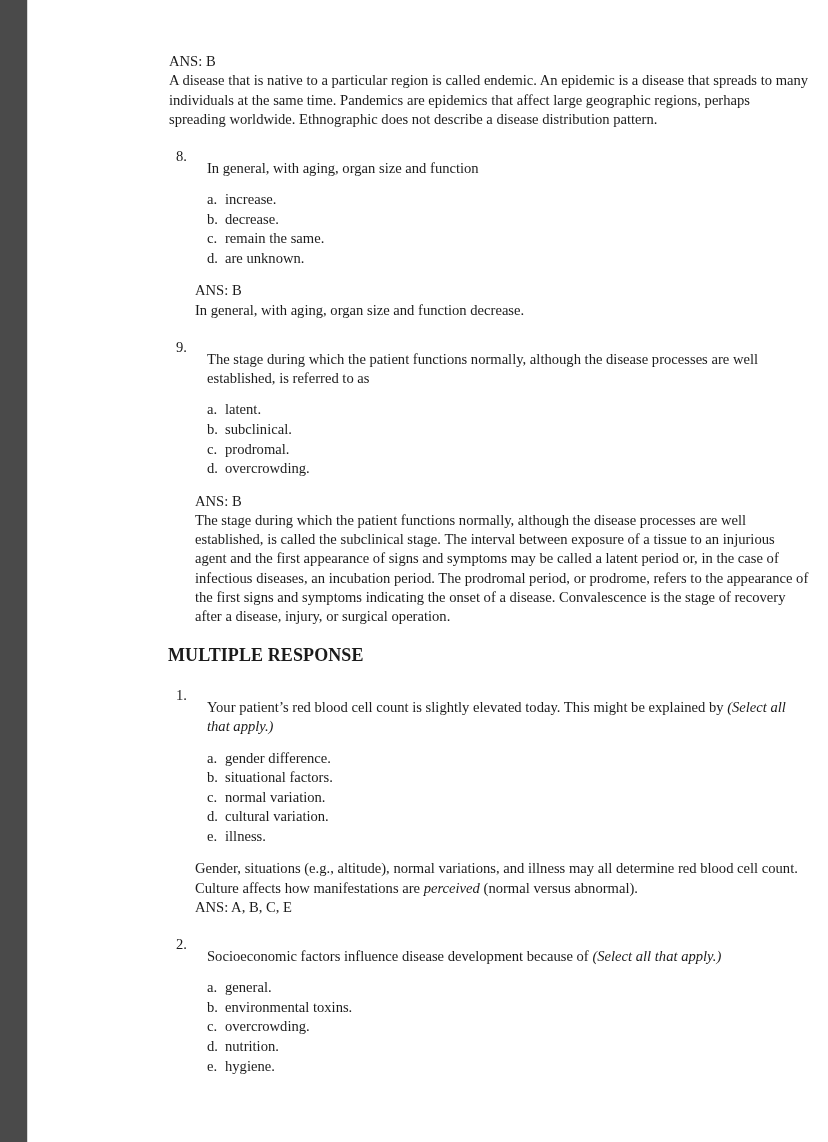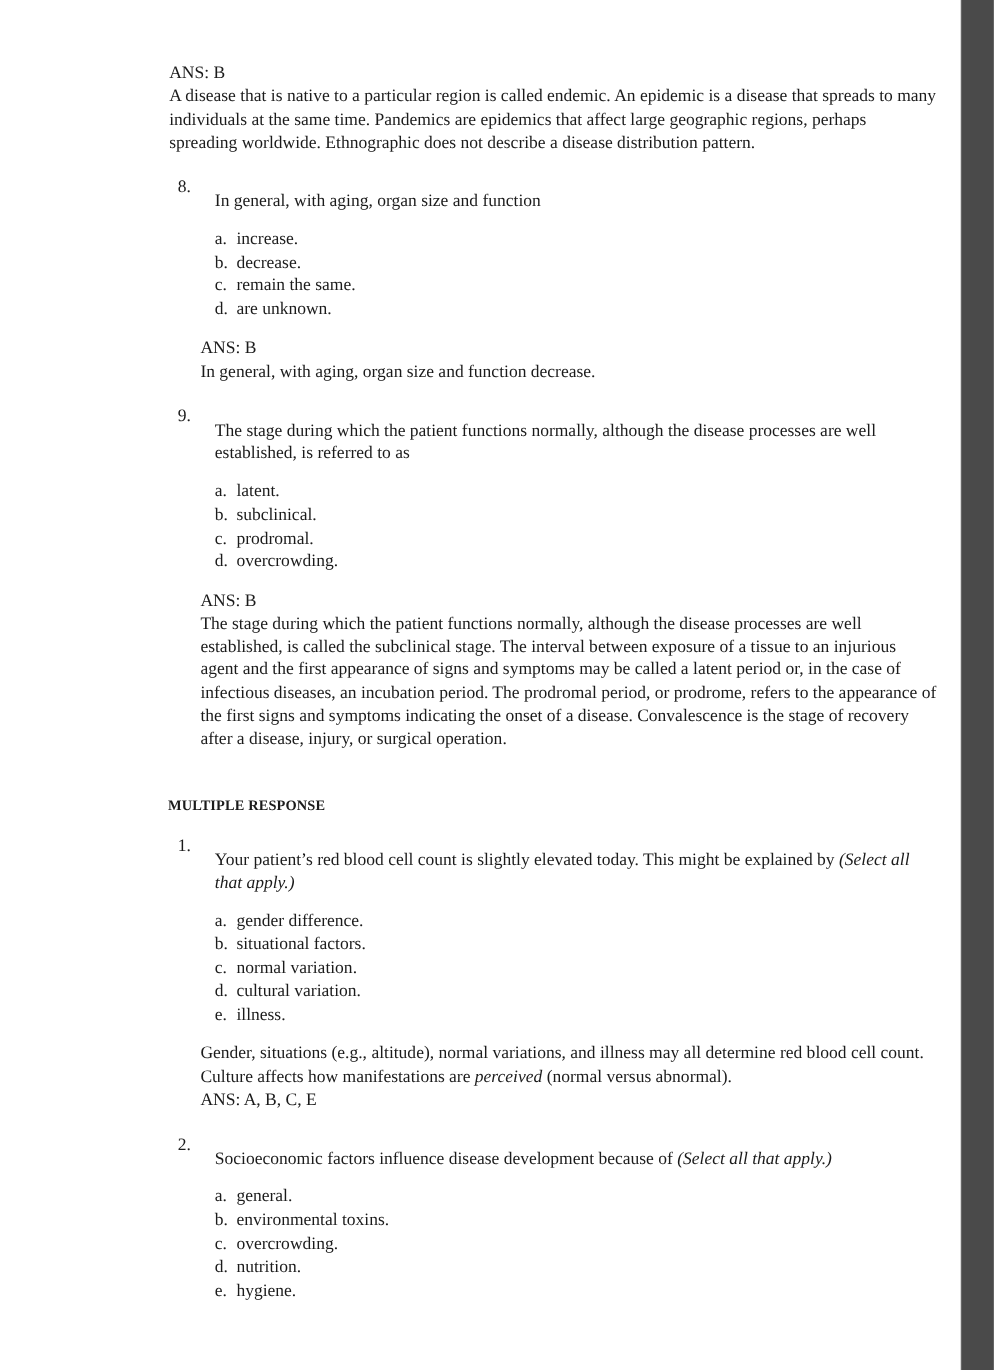--- a/index.html
+++ b/index.html
@@ -8,21 +8,21 @@
     background: #4a4a4a;
   }
   body {
     width: 828px;
     height: 1142px;
     overflow: hidden;
     font-family: "Liberation Serif", serif;
   }
   .page {
     position: absolute;
-    left: 0;
+    left: 28px;
     top: 0;
     width: 800px;
     height: 1142px;
     background: #ffffff;
     box-shadow: 0 0 0 1px #d8d8d8;
   }
   .content {
     position: absolute;
     left: 141px;
     top: 52px;
@@ -71,24 +71,24 @@
     padding-left: 12px;
     box-sizing: border-box;
   }
   .ansblock-q {
     margin-top: 13px;
     margin-left: 26px;
   }
   .ansblock-q .para { margin: 0; }
   .section-head {
     font-weight: bold;
-    margin-top: 38px;
+    margin-top: 18px;
     margin-left: -1px;
     letter-spacing: 0.1px;
-    font-size: 12px;
+    font-size: 18px;
   }
   .first-ans {
     margin-left: 0;
   }
   i { font-style: italic; }
 </style>
 </head>
 <body>
 
 <div class="page">

